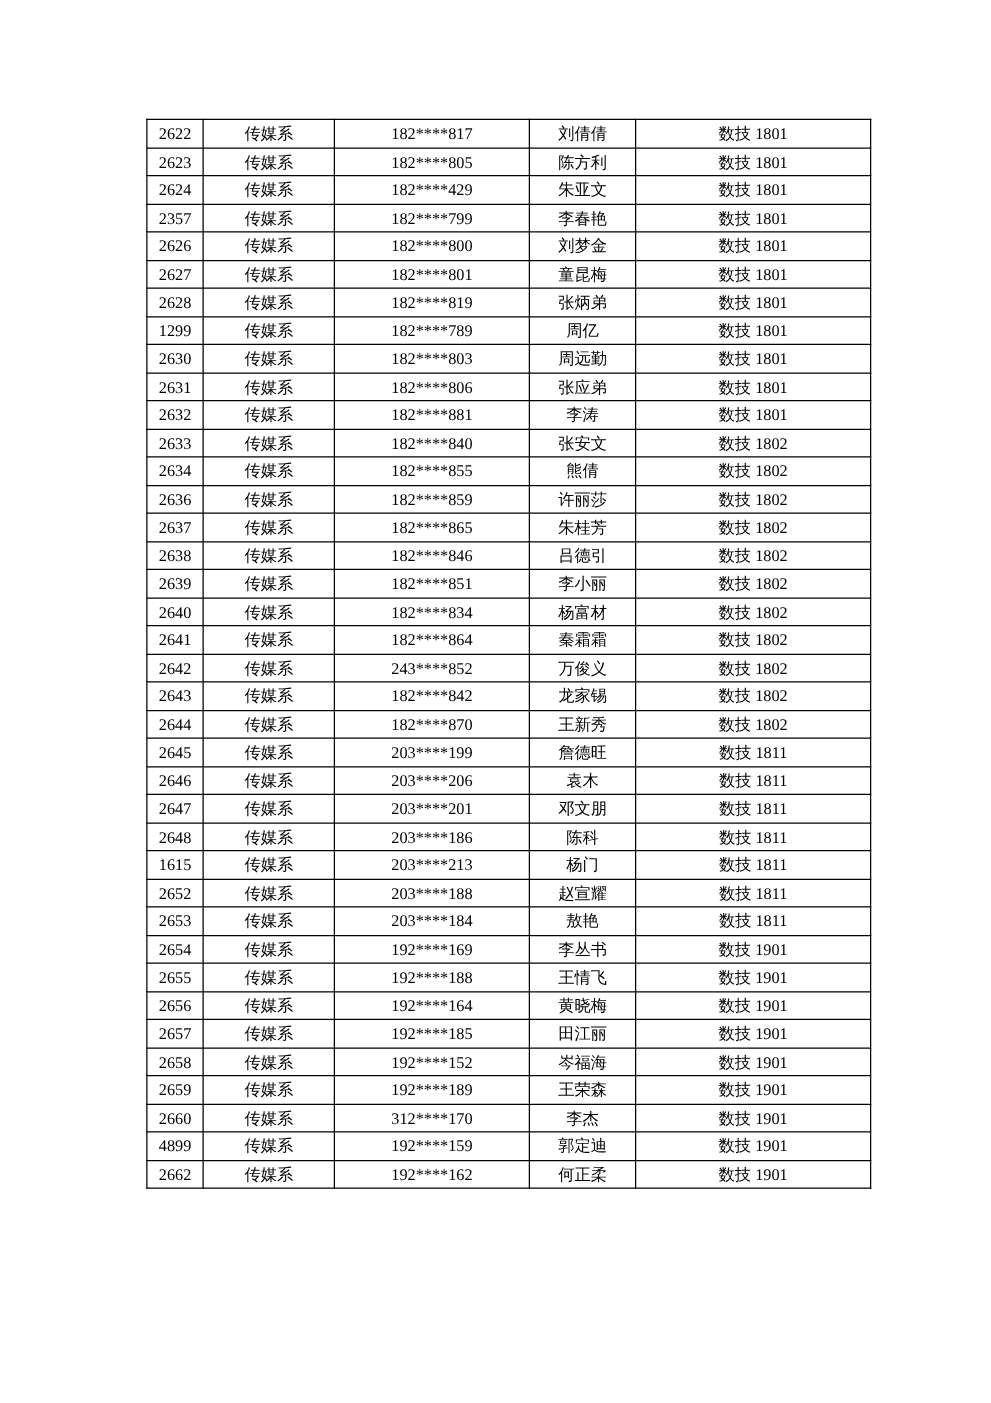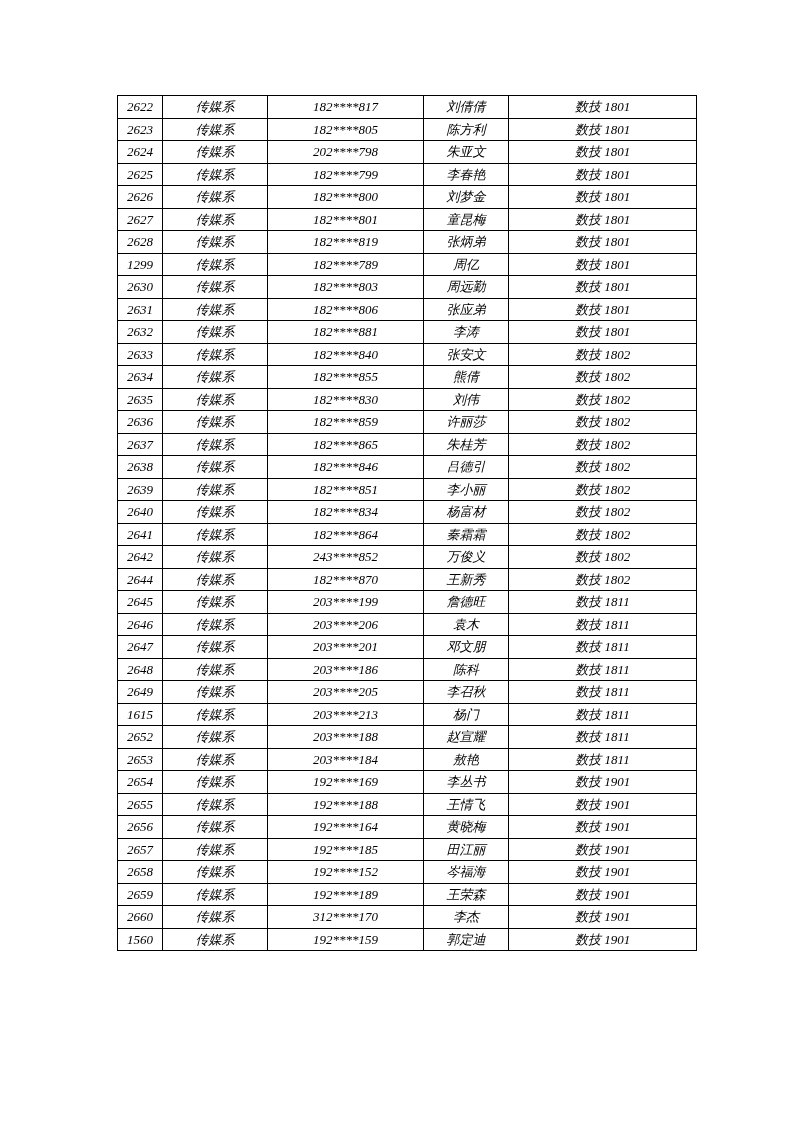--- a/index.html
+++ b/index.html
@@ -8,21 +8,20 @@
     background: #ffffff;
   }
   .page {
     position: relative;
     width: 793px;
     height: 1122px;
     background: #ffffff;
     font-family: "Liberation Serif", "DejaVu Serif", serif;
     color: #000000;
     overflow: hidden;
-    font-style: italic;
   }
   table.roster {
     position: absolute;
     left: 117px;
     top: 95px;
     width: 579px;
     border-collapse: collapse;
     table-layout: fixed;
     font-size: 13px;
   }
@@ -65,26 +64,26 @@
         <tr>
     <td>2623</td>
     <td>传媒系</td>
     <td>182****805</td>
     <td>陈方利</td>
     <td>数技 1801</td>
   </tr>
         <tr>
     <td>2624</td>
     <td>传媒系</td>
-    <td>202****798</td>
+    <td>182****429</td>
     <td>朱亚文</td>
     <td>数技 1801</td>
   </tr>
         <tr>
-    <td>2625</td>
+    <td>2357</td>
     <td>传媒系</td>
     <td>182****799</td>
     <td>李春艳</td>
     <td>数技 1801</td>
   </tr>
         <tr>
     <td>2626</td>
     <td>传媒系</td>
     <td>182****800</td>
     <td>刘梦金</td>
@@ -140,27 +139,20 @@
     <td>数技 1802</td>
   </tr>
         <tr>
     <td>2634</td>
     <td>传媒系</td>
     <td>182****855</td>
     <td>熊倩</td>
     <td>数技 1802</td>
   </tr>
         <tr>
-    <td>2635</td>
-    <td>传媒系</td>
-    <td>182****830</td>
-    <td>刘伟</td>
-    <td>数技 1802</td>
-  </tr>
-        <tr>
     <td>2636</td>
     <td>传媒系</td>
     <td>182****859</td>
     <td>许丽莎</td>
     <td>数技 1802</td>
   </tr>
         <tr>
     <td>2637</td>
     <td>传媒系</td>
     <td>182****865</td>
@@ -196,20 +188,27 @@
     <td>数技 1802</td>
   </tr>
         <tr>
     <td>2642</td>
     <td>传媒系</td>
     <td>243****852</td>
     <td>万俊义</td>
     <td>数技 1802</td>
   </tr>
         <tr>
+    <td>2643</td>
+    <td>传媒系</td>
+    <td>182****842</td>
+    <td>龙家锡</td>
+    <td>数技 1802</td>
+  </tr>
+        <tr>
     <td>2644</td>
     <td>传媒系</td>
     <td>182****870</td>
     <td>王新秀</td>
     <td>数技 1802</td>
   </tr>
         <tr>
     <td>2645</td>
     <td>传媒系</td>
     <td>203****199</td>
@@ -231,27 +230,20 @@
     <td>数技 1811</td>
   </tr>
         <tr>
     <td>2648</td>
     <td>传媒系</td>
     <td>203****186</td>
     <td>陈科</td>
     <td>数技 1811</td>
   </tr>
         <tr>
-    <td>2649</td>
-    <td>传媒系</td>
-    <td>203****205</td>
-    <td>李召秋</td>
-    <td>数技 1811</td>
-  </tr>
-        <tr>
     <td>1615</td>
     <td>传媒系</td>
     <td>203****213</td>
     <td>杨门</td>
     <td>数技 1811</td>
   </tr>
         <tr>
     <td>2652</td>
     <td>传媒系</td>
     <td>203****188</td>
@@ -308,21 +300,28 @@
     <td>数技 1901</td>
   </tr>
         <tr>
     <td>2660</td>
     <td>传媒系</td>
     <td>312****170</td>
     <td>李杰</td>
     <td>数技 1901</td>
   </tr>
         <tr>
-    <td>1560</td>
+    <td>4899</td>
     <td>传媒系</td>
     <td>192****159</td>
     <td>郭定迪</td>
+    <td>数技 1901</td>
+  </tr>
+        <tr>
+    <td>2662</td>
+    <td>传媒系</td>
+    <td>192****162</td>
+    <td>何正柔</td>
     <td>数技 1901</td>
   </tr>
       </tbody>
   </table>
 </div>
 
 </body></html>

